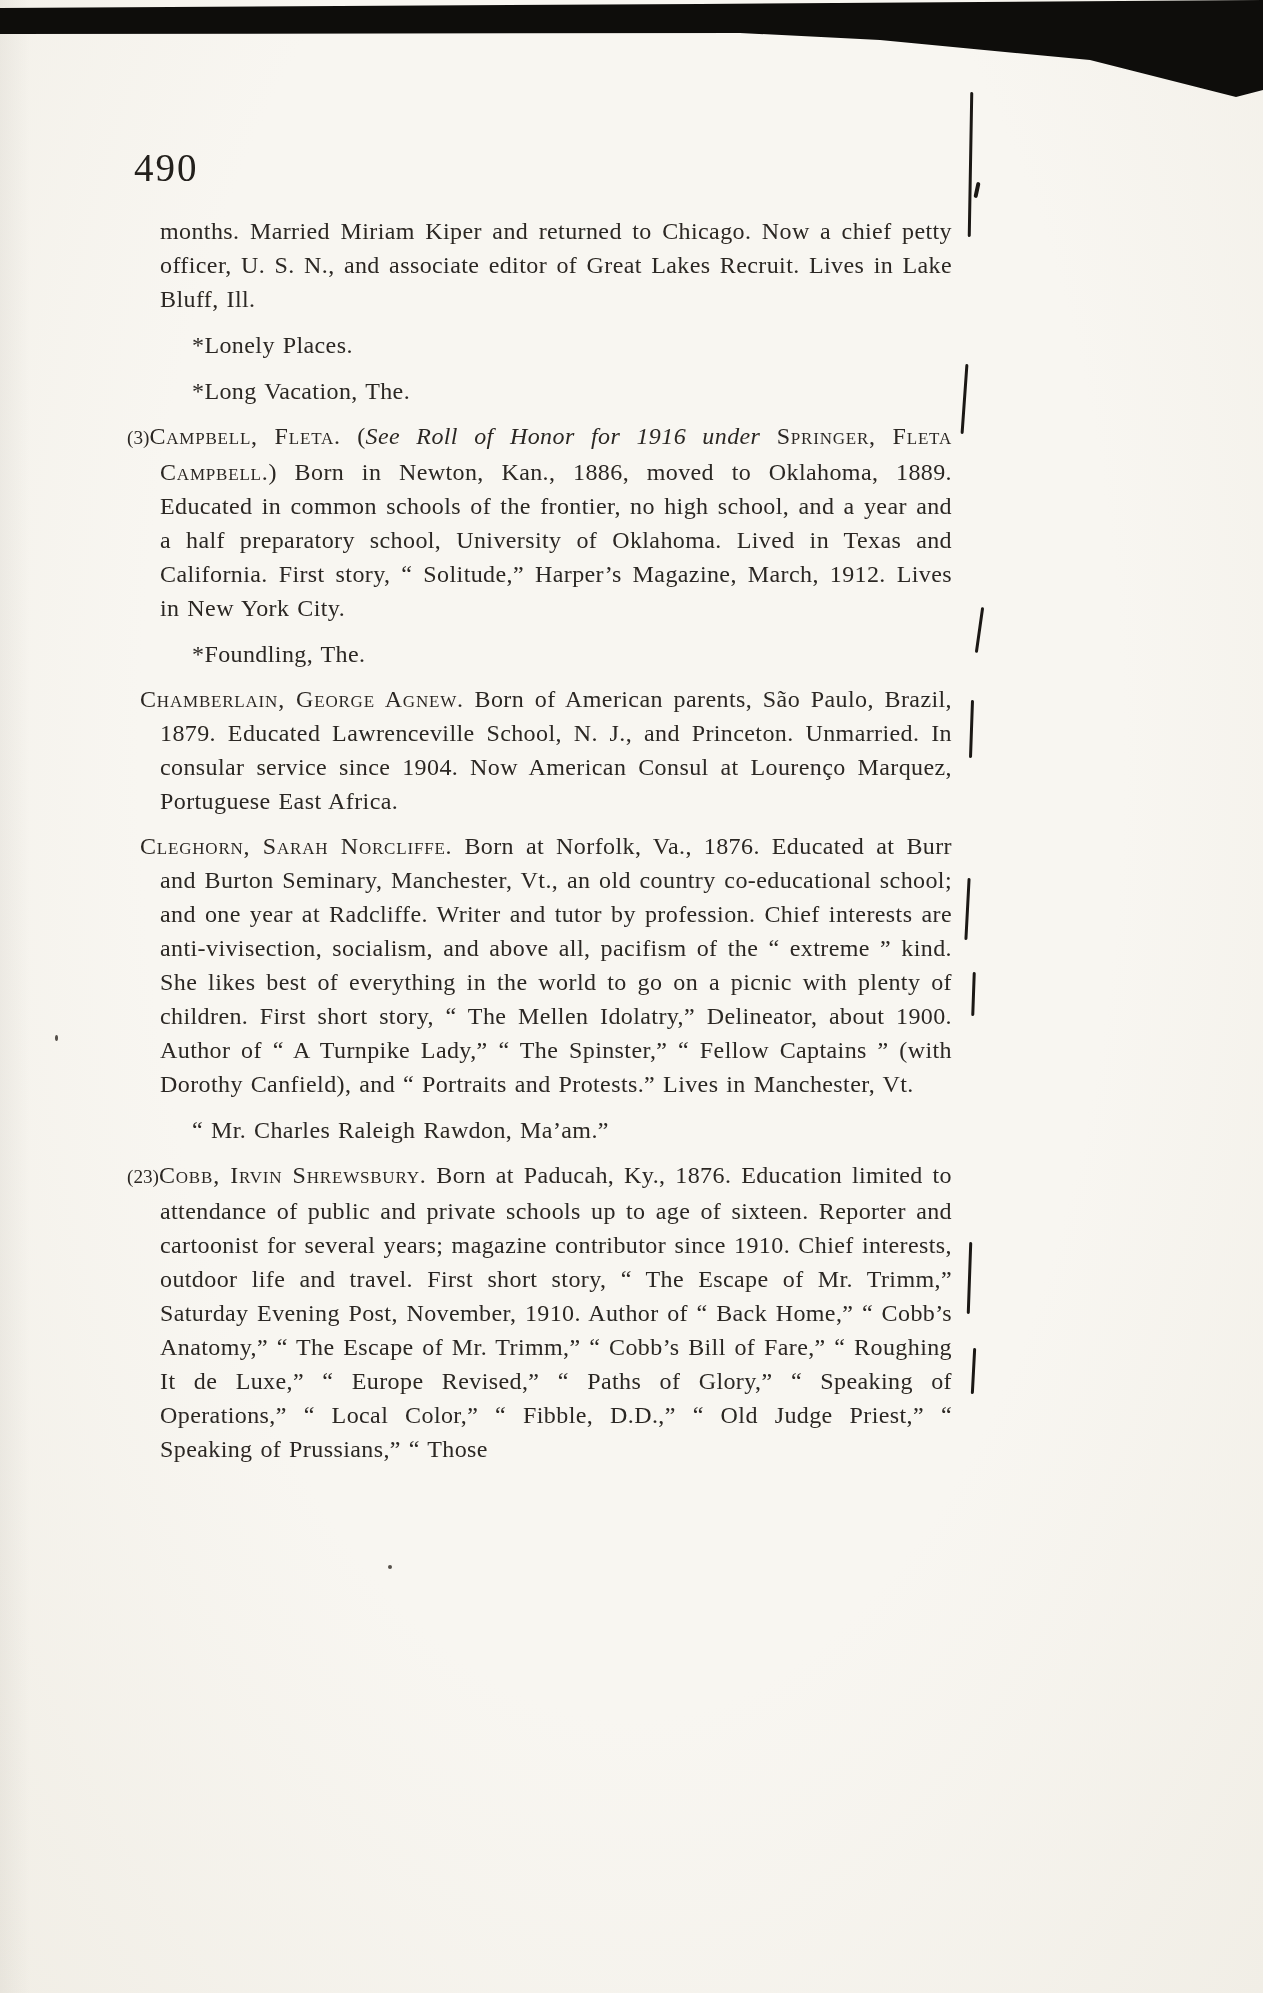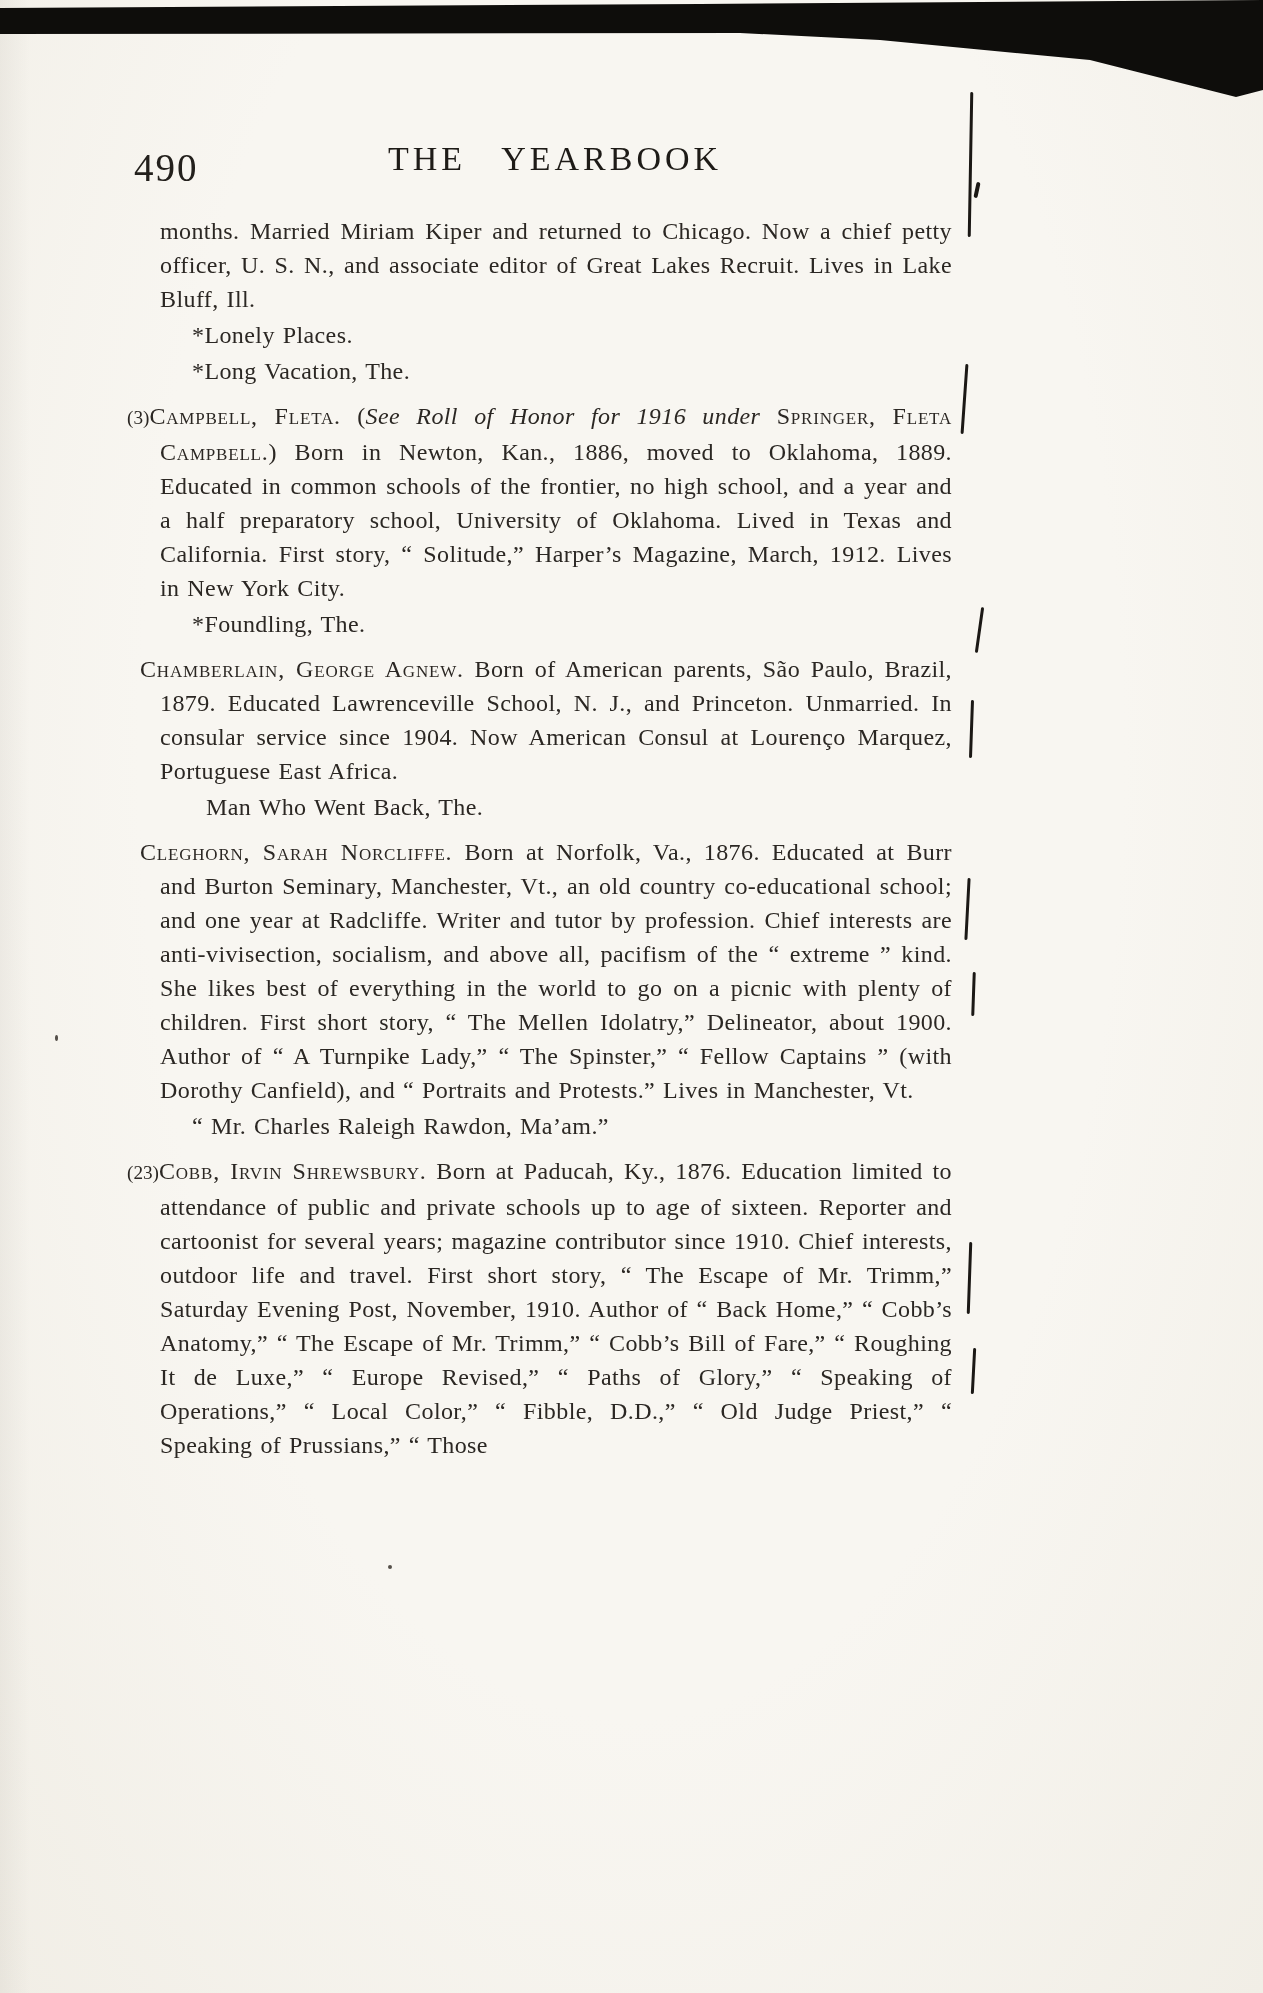--- a/index.html
+++ b/index.html
@@ -66,21 +66,21 @@
     width: 792px;
     font-size: 24px; line-height: 34px;
     letter-spacing: 0.4px; word-spacing: 1.5px;
     text-align: justify;
     color: #2b2723;
   }
   .text-block p { margin: 0; }
   p.entry { margin-top: 11px; text-indent: -20px; }
   p.entry.hang-ref { text-indent: -33px; }
   p.continuation { text-indent: 0; }
-  p.work { margin-top: 2px; padding-left: 32px; text-align: left; }
+  p.work { margin-top: 12px; padding-left: 32px; text-align: left; }
   p.work.noast { padding-left: 46px; }
 
   .sc { font-variant: small-caps; letter-spacing: 0.8px; }
   .refnum { font-size: 0.8em; letter-spacing: 0; }
   em.ital { font-style: italic; }
 </style>
 </head>
 <body>
 
 <div class="page">
@@ -93,35 +93,33 @@
   <div class="edge-mark em5"></div>
   <div class="edge-mark em6"></div>
   <div class="edge-mark em7"></div>
   <div class="edge-mark em8"></div>
   <div class="edge-mark em9"></div>
   <div class="speck sp1"></div>
   <div class="speck sp2"></div>
 
   <header class="running-head">
     <span class="page-num">490</span>
-    <h1 class="book-title">THE YEARBOOK</h1>
   </header>
 
   <main class="text-block">
 
     <p class="continuation"><span>months.  Married Miriam Kiper and returned to Chicago.  Now a chief petty officer, U. S. N., and associate editor of Great Lakes Recruit.  Lives in Lake Bluff, Ill.</span></p>
     <p class="work">*Lonely Places.</p>
     <p class="work">*Long Vacation, The.</p>
 
     <p class="entry hang-ref"><span class="refnum">(3)</span><span class="sc">Campbell, Fleta.</span><span> (</span><em class="ital">See Roll of Honor for 1916 under </em><span class="sc">Springer, Fleta Campbell.</span><span>) </span><span>Born in Newton, Kan., 1886, moved to Oklahoma, 1889.  Educated in common schools of the frontier, no high school, and a year and a half preparatory school, University of Oklahoma.  Lived in Texas and California.  First story, “ Solitude,” Harper’s Magazine, March, 1912.  Lives in New York City.</span></p>
 
     <p class="work">*Foundling, The.</p>
 
     <p class="entry"><span class="sc">Chamberlain, George Agnew.</span><span>  Born of American parents, São Paulo, Brazil, 1879.  Educated Lawrenceville School, N. J., and Princeton.  Unmarried.  In consular service since 1904.  Now American Consul at Lourenço Marquez, Portuguese East Africa.</span></p>
-    <p class="work noast">Man Who Went Back, The.</p>
 
     <p class="entry"><span class="sc">Cleghorn, Sarah Norcliffe.</span><span>  Born at Norfolk, Va., 1876.  Educated at Burr and Burton Seminary, Manchester, Vt., an old country co-educational school; and one year at Radcliffe.  Writer and tutor by profession.  Chief interests are anti-vivisection, socialism, and above all, pacifism of the “ extreme ” kind.  She likes best of everything in the world to go on a picnic with plenty of children.  First short story, “ The Mellen Idolatry,” Delineator, about 1900.  Author of “ A Turnpike Lady,” “ The Spinster,” “ Fellow Captains ” (with Dorothy Canfield), and “ Portraits and Protests.”  Lives in Manchester, Vt.</span></p>
     <p class="work">“ Mr. Charles Raleigh Rawdon, Ma’am.”</p>
 
     <p class="entry hang-ref"><span class="refnum">(23)</span><span class="sc">Cobb, Irvin Shrewsbury.</span><span>  Born at Paducah, Ky., 1876.  Education limited to attendance of public and private schools up to age of sixteen.  Reporter and cartoonist for several years; magazine contributor since 1910.  Chief interests, outdoor life and travel.  First short story, “ The Escape of Mr. Trimm,” Saturday Evening Post, November, 1910.  Author of “ Back Home,” “ Cobb’s Anatomy,” “ The Escape of Mr. Trimm,” “ Cobb’s Bill of Fare,” “ Roughing It de Luxe,” “ Europe Revised,” “ Paths of Glory,” “ Speaking of Operations,” “ Local Color,” “ Fibble, D.D.,” “ Old Judge Priest,” “ Speaking of Prussians,” “ Those</span></p>
 
   </main>
 
 </div>
 

